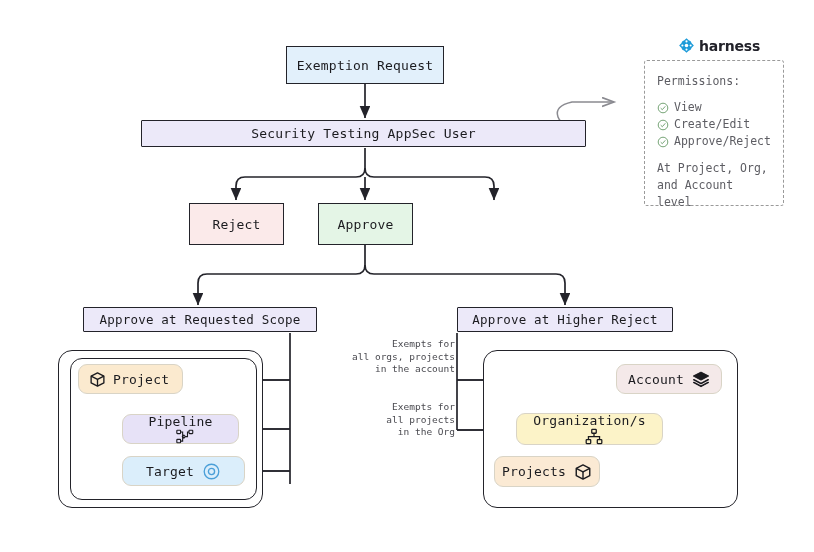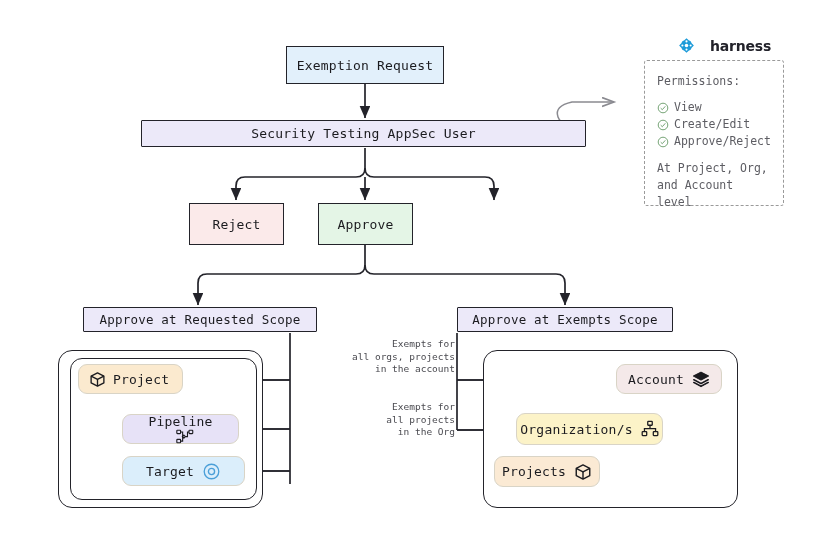--- a/index.html
+++ b/index.html
@@ -94,21 +94,21 @@
     height: 17px;
   }
   #permissions .perm-foot { margin-top: 10px; }
   .check-ico { color: #6f9f6f; }
 
   
   #brand {
     position: absolute;
     display: flex;
     align-items: center;
-    gap: 15px;
+    gap: 4px;
   }
   #brand .brand-text {
     font-family: "DejaVu Sans", "Liberation Sans", sans-serif;
     font-weight: bold;
     font-size: 14px;
     color: #22222a;
     letter-spacing: -0.2px;
   }
 
   .edge-note {
@@ -201,21 +201,21 @@
   <div class="node rounded" id="n-approve" style="left:318px; top:203px; width:95px; height:42px; background:#e4f5e6;">
     <span class="lbl">Approve</span>
   </div>
 
 
   <div class="node sharp" id="n-scope-req" style="left:83px; top:307px; width:234px; height:25px; background:#ece9f9; font-size:12.5px;">
     <span class="lbl">Approve at Requested Scope</span>
   </div>
 
   <div class="node sharp" id="n-scope-high" style="left:457px; top:307px; width:216px; height:25px; background:#ece9f9; font-size:12.5px;">
-    <span class="lbl">Approve at Exempts Scope</span>
+    <span class="lbl">Approve at Higher Reject</span>
   </div>
 
   <div class="container-box" style="left:58px; top:350px; width:205px; height:158px;"></div>
   <div class="inner-frame" style="left:70px; top:358px; width:187px; height:142px;"></div>
 
   <div class="node soft icon-left" id="n-project" style="left:78px; top:364px; width:105px; height:30px; background:#fbeacf; justify-content:flex-start; padding-left:10px;">
     <span class="ico">
       <svg width="17" height="17" viewBox="0 0 24 24" fill="none" stroke="#1b1b1f" stroke-width="1.9" stroke-linejoin="round">
         <path d="M12 2.6 21 7.2v9.6L12 21.4 3 16.8V7.2z"></path>
         <path d="M3 7.2 12 11.8 21 7.2"></path>
@@ -256,21 +256,21 @@
     <span class="lbl">Account</span>
     <span class="ico">
       <svg width="18" height="18" viewBox="0 0 24 24" fill="#1b1b1f" stroke="#1b1b1f" stroke-width="1.4" stroke-linejoin="round">
         <path d="M12 2.8 22 8.1 12 13.4 2 8.1z"></path>
         <path d="M2.6 12.6 12 17.6 21.4 12.6 22 13.1 12 18.5 2 13.1z"></path>
         <path d="M2.6 16.3 12 21.3 21.4 16.3 22 16.8 12 22.2 2 16.8z"></path>
       </svg>
     </span>
   </div>
 
-  <div class="node soft icon-right" id="n-org" style="left:516px; top:413px; width:147px; height:32px; background:#fcf3c8;">
+  <div class="node soft icon-right" id="n-org" style="left:516px; top:413px; width:147px; height:32px; background:#fcf3c8;flex-direction:column;">
     <span class="lbl">Organization/s</span>
     <span class="ico">
       <svg width="18" height="18" viewBox="0 0 24 24" fill="none" stroke="#1b1b1f" stroke-width="1.7">
         <rect x="9" y="1.8" width="6" height="5.2" rx="0.7"></rect>
         <rect x="1.6" y="15.6" width="6" height="5.2" rx="0.7"></rect>
         <rect x="16.4" y="15.6" width="6" height="5.2" rx="0.7"></rect>
         <path d="M12 7 V11.6"></path>
         <path d="M4.6 15.6 V11.6 H19.4 V15.6"></path>
       </svg>
     </span>

